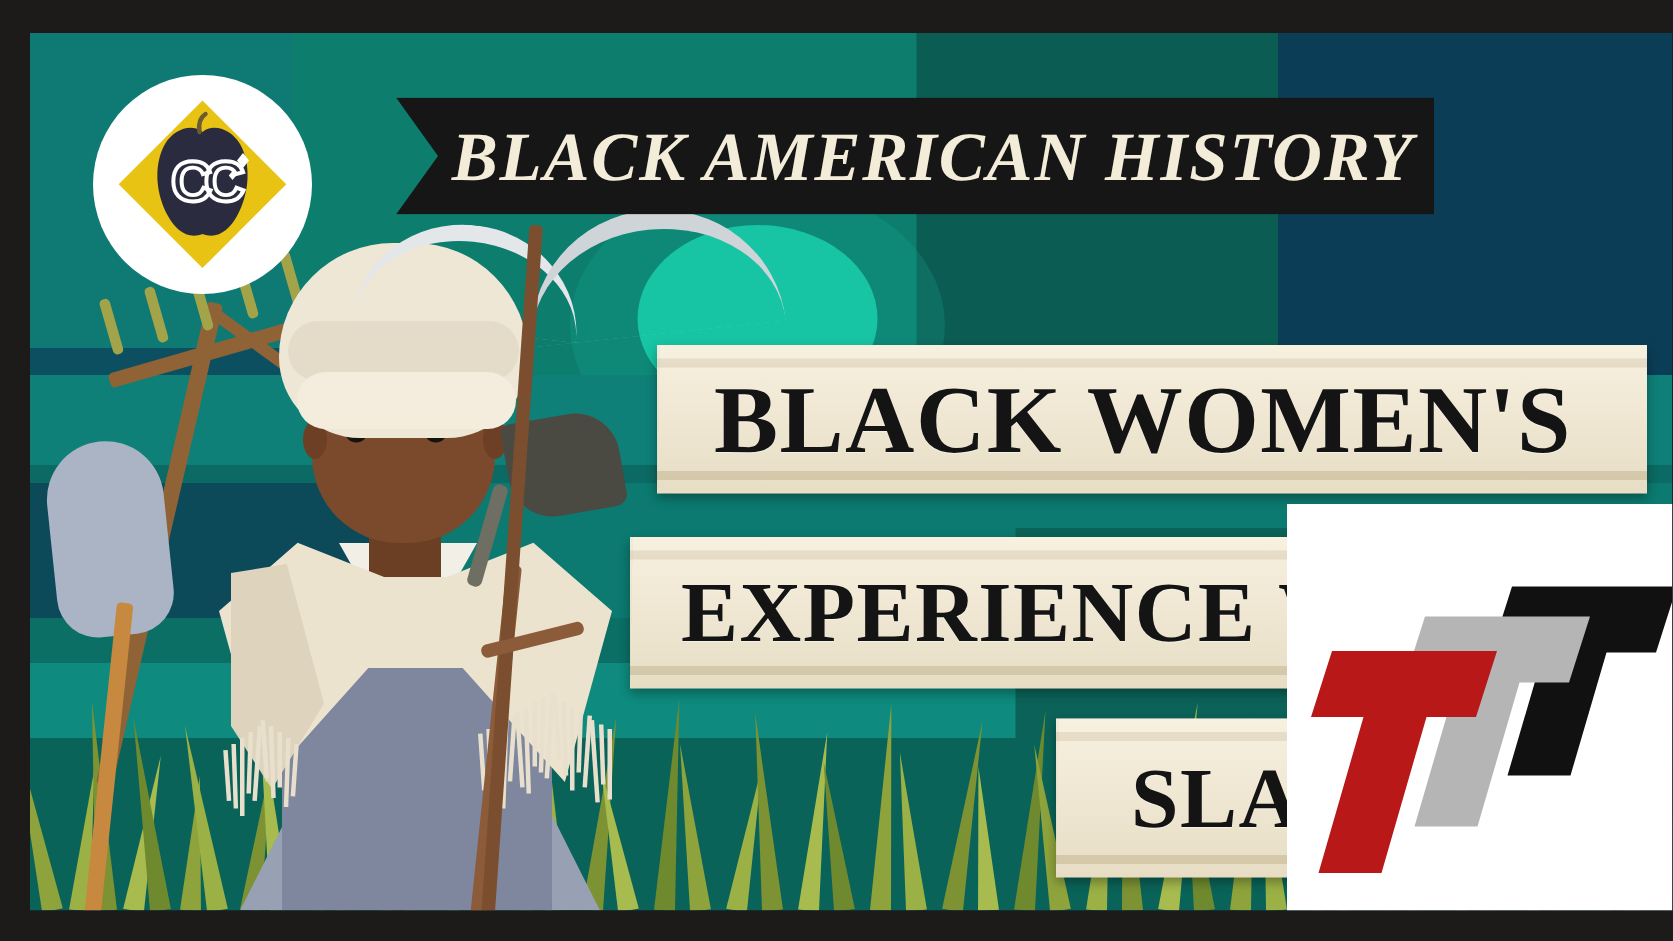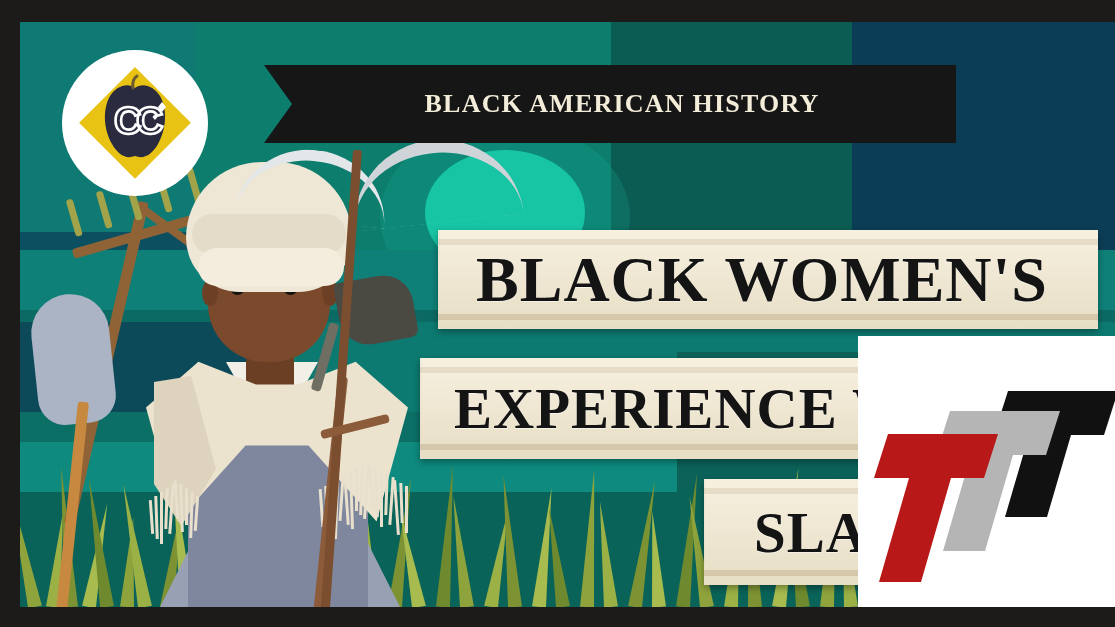--- a/index.html
+++ b/index.html
@@ -190,22 +190,22 @@
     width:692px;height:78px;
     background:#161616;
     clip-path:polygon(0 0,100% 0,100% 100%,0 100%,28px 50%);
   }
   .banner-text{
     position:absolute;inset:0;
     display:flex;align-items:center;justify-content:center;
     padding-left:24px;
     color:#f3ecd9;
     font-family:"Liberation Serif",serif;
-    font-weight:700;
-    font-size:26px;letter-spacing:1.2px;
+    font-weight:700;font-style:italic;
+    font-size:46px;letter-spacing:1.2px;
     white-space:nowrap;
     text-align:center;
   }
 
   
   .epbox{
     position:absolute;left:947px;top:24px;
     width:128px;height:119px;
     background:#f6efdc;
     clip-path:polygon(2% 4%,99% 0,100% 97%,1% 100%);

